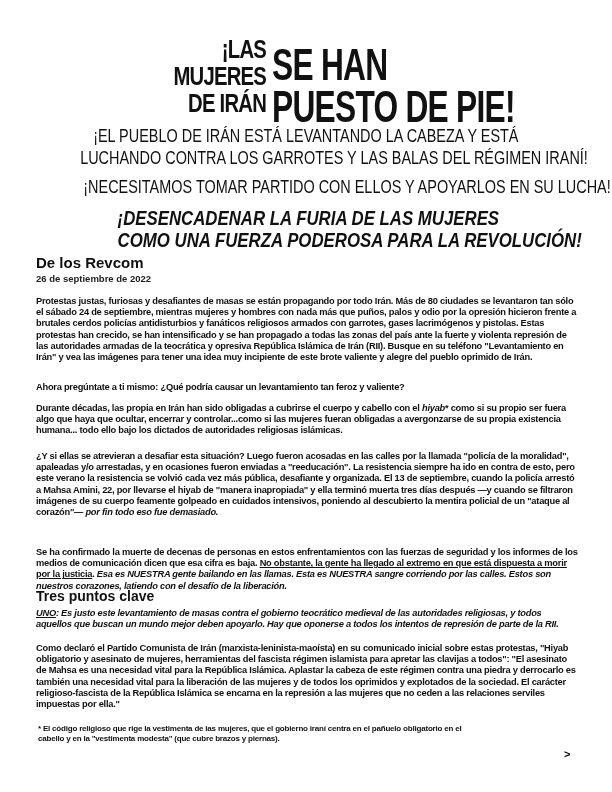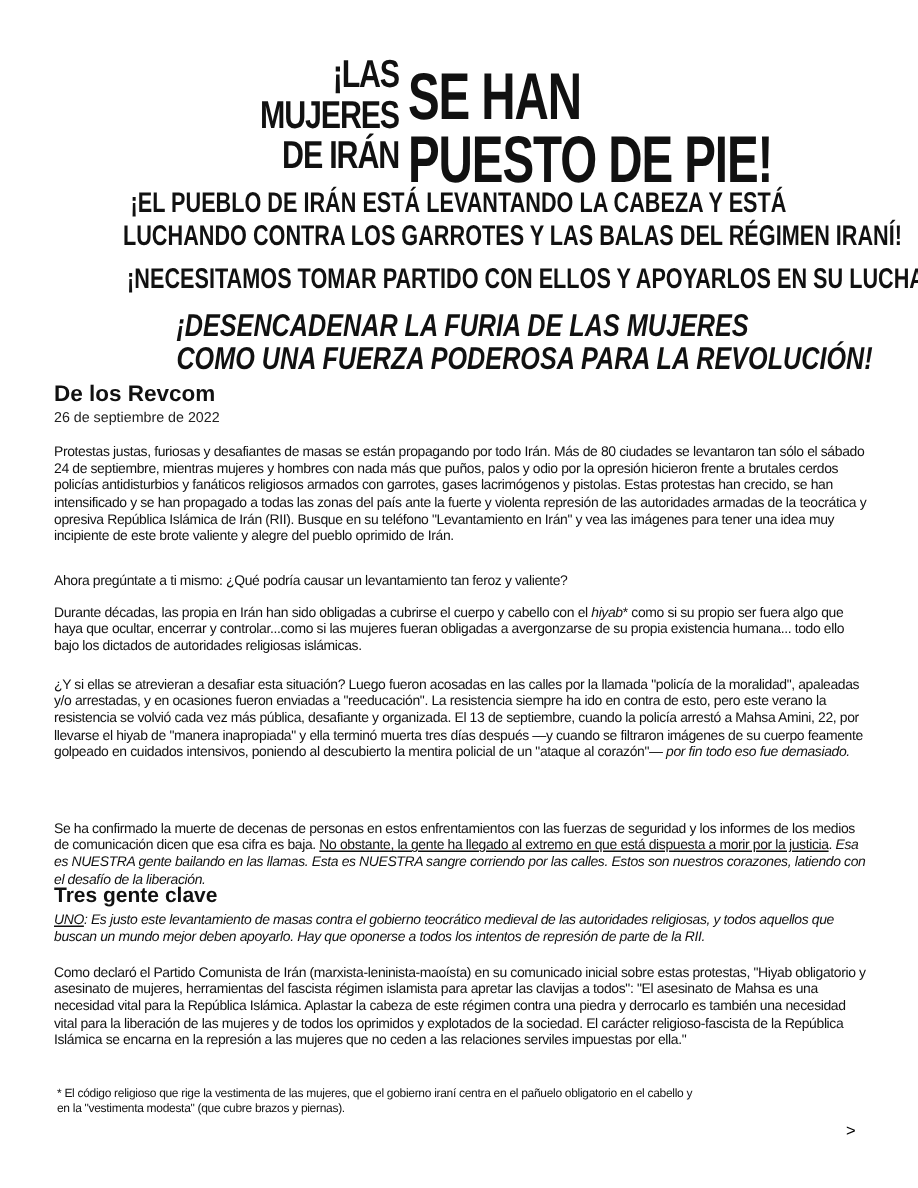--- a/index.html
+++ b/index.html
@@ -1,37 +1,37 @@
 <!DOCTYPE html>
 <html><head>
   <meta charset="utf-8">
   <style>
     html, body { margin: 0; padding: 0; background: #ffffff; }
     body {
       width: 612px; height: 792px; position: relative; overflow: hidden;
       font-family: "Liberation Sans", sans-serif; color: #111;
     }
-    .abs { position: absolute; }
+    .abs { position: absolute; font-weight: bold; }
     
     #mast-left {
       left: 140px; top: 36px; width: 126px; text-align: right;
       font-family: "Liberation Sans", sans-serif; font-weight: bold;
       font-size: 26px; line-height: 27px; letter-spacing: -1px;
     }
     #mast-left div { transform: scaleX(0.78); transform-origin: right center; }
     #mast-right {
       left: 272px; top: 34px;
       font-family: "Liberation Sans", sans-serif; font-weight: bold;
       font-size: 44px; line-height: 42px; letter-spacing: -1px; margin-top: 10px;
     }
     #mast-right div { transform: scaleX(0.72); transform-origin: left center; white-space: nowrap; }
 
     .sub {
       left: 0; width: 612px; text-align: center;
-      font-weight: bold; font-size: 19px; line-height: 20px; letter-spacing: 0px;
+      font-weight: normal; font-size: 19px; line-height: 20px; letter-spacing: 0px;
     }
     .sub div { display: inline-block; transform: scaleX(0.76); transform-origin: center; white-space: nowrap; }
     .unleash {
       left: 0; width: 588px; text-align: left;
       font-weight: bold; font-style: italic; font-size: 21px; line-height: 20px;
     }
     .unleash div { transform: scaleX(0.80); transform-origin: right center; white-space: nowrap; }
 
     #byline { left: 36px; top: 254px; font-weight: bold; font-size: 15px; }
     #date { left: 36px; top: 273px; font-size: 9.5px; color: #222; }
@@ -88,21 +88,21 @@
 <div class="abs body-text" style="top:403px;">
   <p><span>Durante décadas, las propia en Irán han sido obligadas a cubrirse el cuerpo y cabello con el </span><span class="i">hiyab</span><span>* como si su propio ser fuera algo que haya que ocultar, encerrar y controlar...como si las mujeres fueran obligadas a avergonzarse de su propia existencia humana... todo ello bajo los dictados de autoridades religiosas islámicas.</span></p>
 </div>
 <div class="abs body-text" style="top:451px;">
   <p><span>¿Y si ellas se atrevieran a desafiar esta situación? Luego fueron acosadas en las calles por la llamada "policía de la moralidad", apaleadas y/o arrestadas, y en ocasiones fueron enviadas a "reeducación". La resistencia siempre ha ido en contra de esto, pero este verano la resistencia se volvió cada vez más pública, desafiante y organizada. El 13 de septiembre, cuando la policía arrestó a Mahsa Amini, 22, por llevarse el hiyab de "manera inapropiada" y ella terminó muerta tres días después —y cuando se filtraron imágenes de su cuerpo feamente golpeado en cuidados intensivos, poniendo al descubierto la mentira policial de un "ataque al corazón"— </span><span class="i">por fin todo eso fue demasiado.</span></p>
 </div>
 <div class="abs body-text" style="top:547px;">
   <p><span>Se ha confirmado la muerte de decenas de personas en estos enfrentamientos con las fuerzas de seguridad y los informes de los medios de comunicación dicen que esa cifra es baja. </span><span class="u">No obstante, la gente ha llegado al extremo en que está dispuesta a morir por la justicia</span><span>. </span><span class="i">Esa es NUESTRA gente bailando en las llamas. Esta es NUESTRA sangre corriendo por las calles. Estos son nuestros corazones, latiendo con el desafío de la liberación.</span></p>
 </div>
 
-<div id="heading2" class="abs">Tres gente clave</div>
+<div id="heading2" class="abs">Tres puntos clave</div>
 <div class="abs body-text" style="top:608px;">
   <p class="i"><span class="u">UNO</span><span>: Es justo este levantamiento de masas contra el gobierno teocrático medieval de las autoridades religiosas, y todos aquellos que buscan un mundo mejor deben apoyarlo. Hay que oponerse a todos los intentos de represión de parte de la RII.</span></p>
 </div>
 <div class="abs body-text" style="top:643px;">
   <p>Como declaró el Partido Comunista de Irán (marxista-leninista-maoísta) en su comunicado inicial sobre estas protestas, "Hiyab obligatorio y asesinato de mujeres, herramientas del fascista régimen islamista para apretar las clavijas a todos": "El asesinato de Mahsa es una necesidad vital para la República Islámica. Aplastar la cabeza de este régimen contra una piedra y derrocarlo es también una necesidad vital para la liberación de las mujeres y de todos los oprimidos y explotados de la sociedad. El carácter religioso-fascista de la República Islámica se encarna en la represión a las mujeres que no ceden a las relaciones serviles impuestas por ella."</p>
 </div>
 
 <div id="footnote" class="abs">* El código religioso que rige la vestimenta de las mujeres, que el gobierno iraní centra en el pañuelo obligatorio en el cabello y en la "vestimenta modesta" (que cubre brazos y piernas).</div>
 <div id="next-arrow" class="abs">&gt;</div>
 

